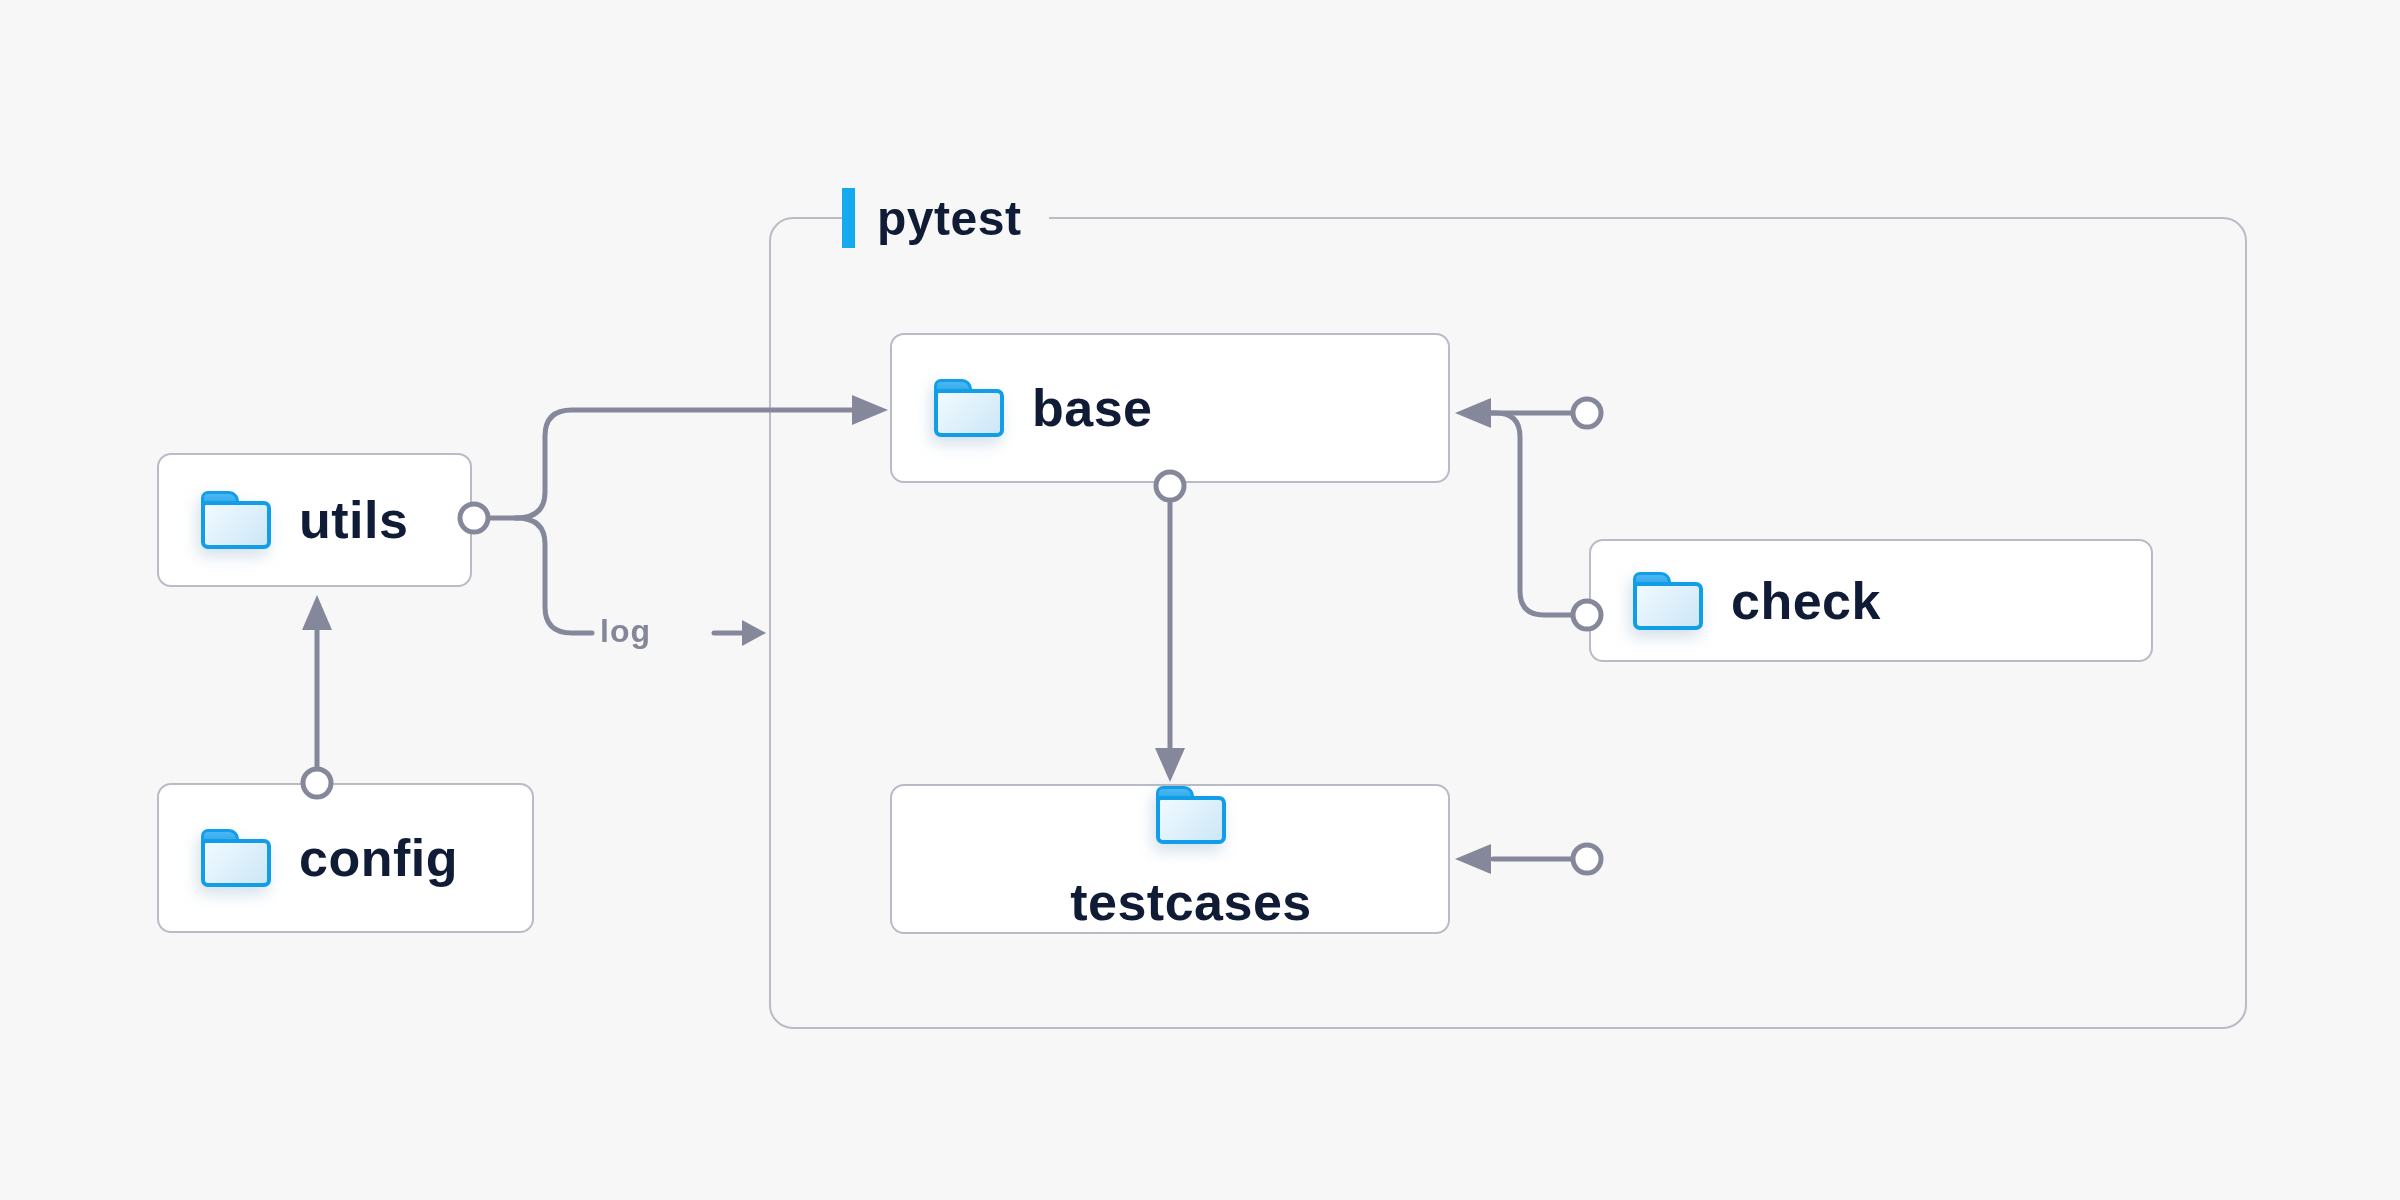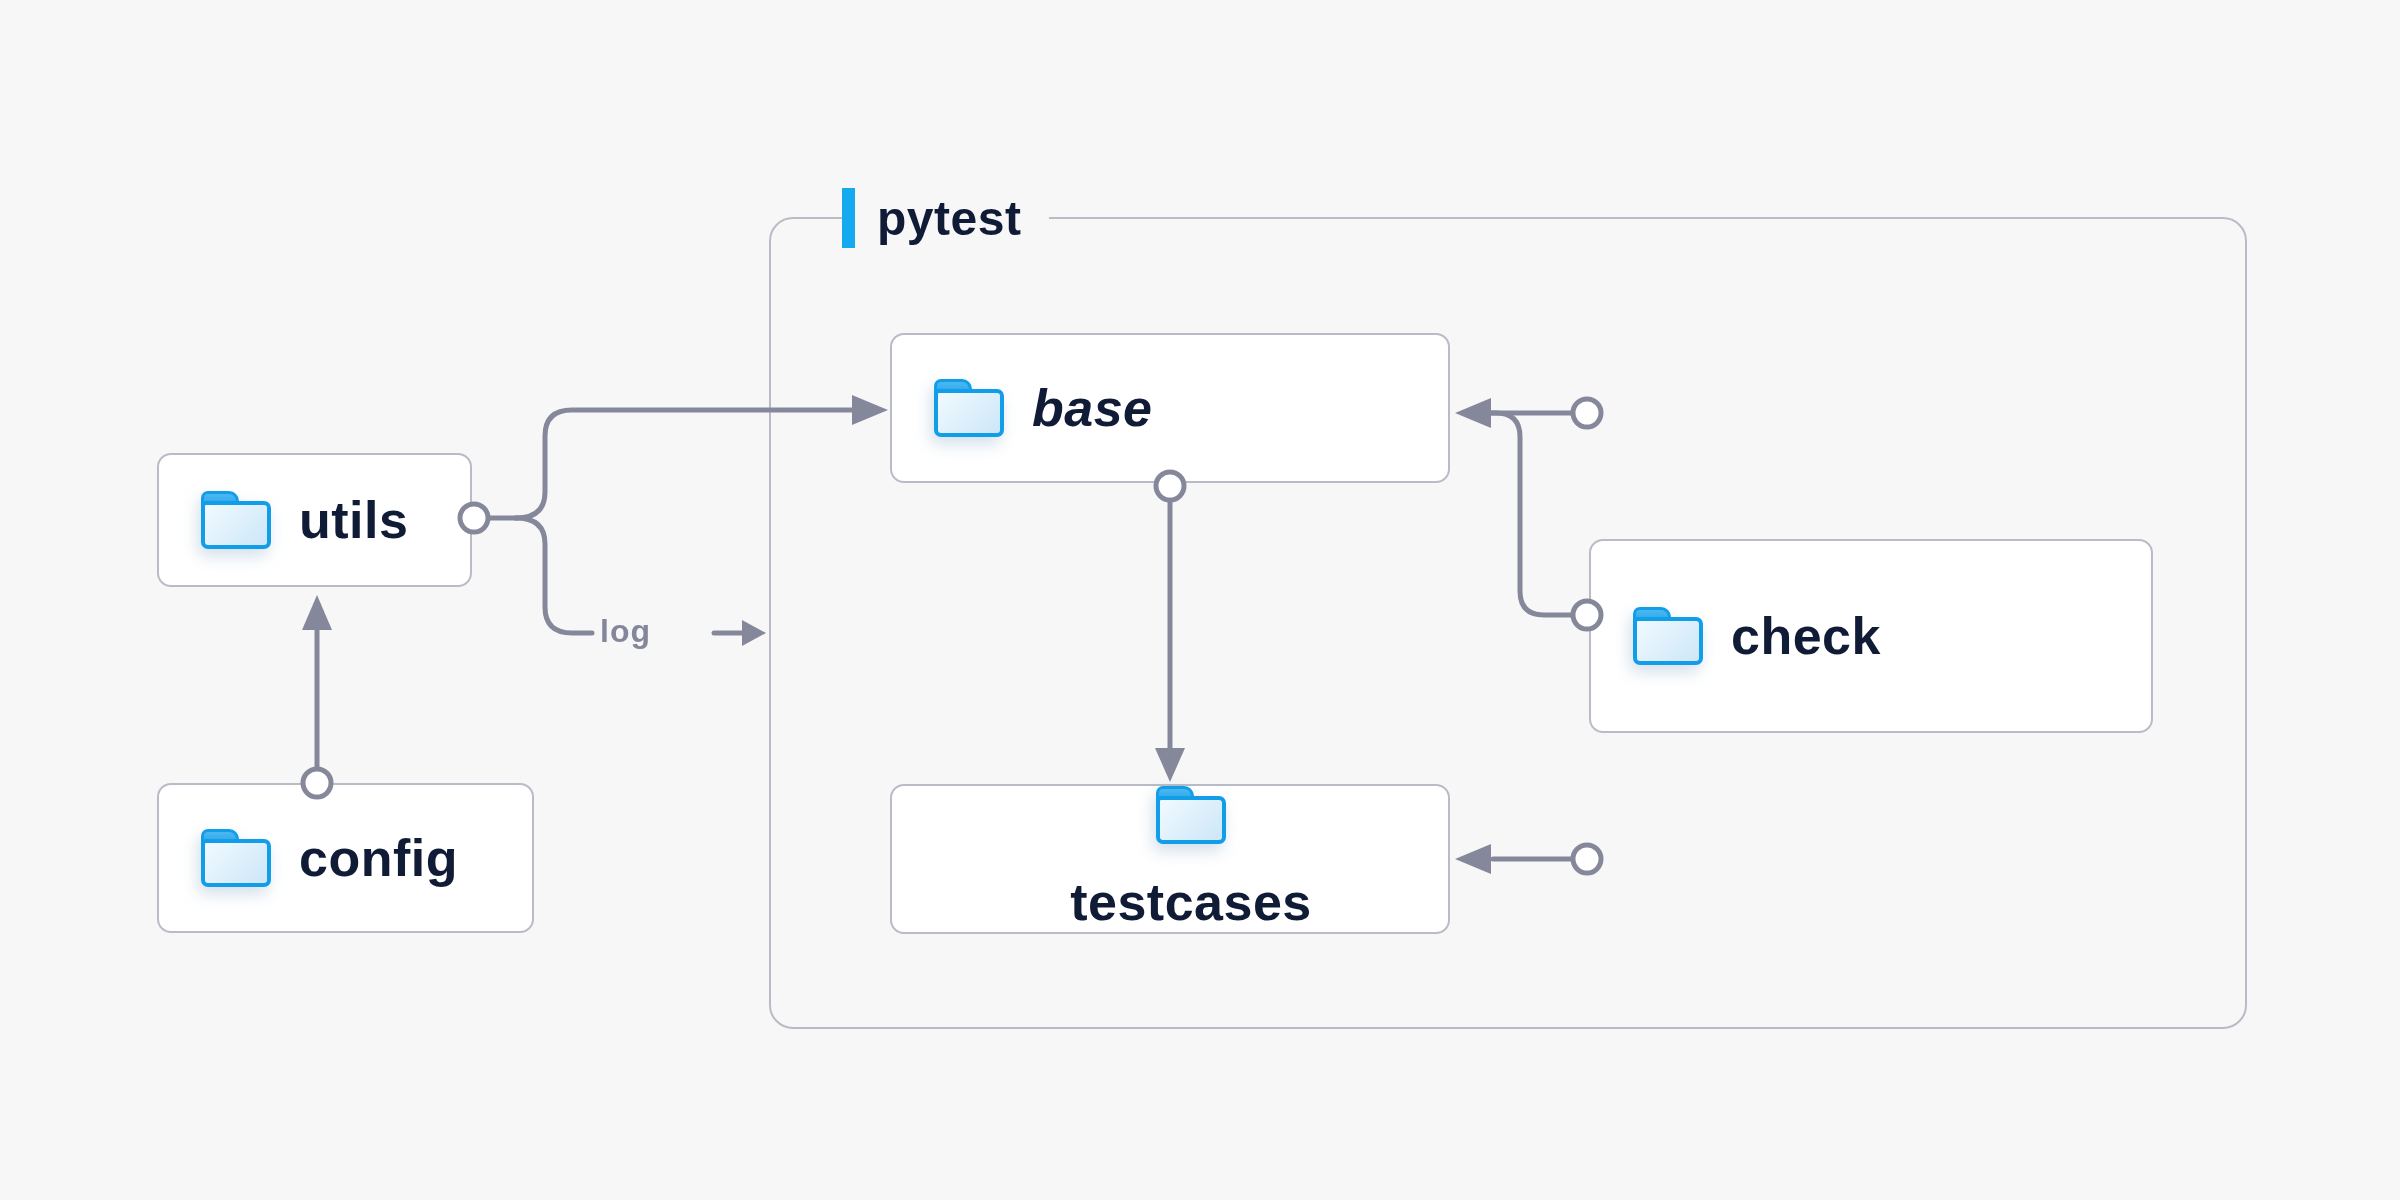--- a/index.html
+++ b/index.html
@@ -54,24 +54,24 @@
     border-radius:14px;
     display:flex;align-items:center;
     padding-left:42px;gap:28px;
   }
   .node .label{
     font-size:52px;font-weight:bold;color:var(--text);letter-spacing:.5px;
     white-space:nowrap;
   }
   .n-utils    {left:157px; top:453px; width:315px; height:134px;align-items:center;}
   .n-config   {left:157px; top:783px; width:377px; height:150px;}
-  .n-base     {left:890px; top:333px; width:560px; height:150px;font-style:italic;}
+  .n-base     {left:890px; top:333px; width:560px; height:150px;}
   .n-testcases{left:890px; top:784px; width:560px; height:150px;flex-direction:column;}
   .n-pymilvus {left:1589px;top:333px; width:564px; height:150px;}
-  .n-check    {left:1589px;top:539px; width:564px; height:194px;}
+  .n-check    {left:1589px;top:539px; width:564px; height:123px;}
   .n-common   {left:1589px;top:784px; width:564px; height:150px;}
 
   
   .folder{position:relative;width:70px;height:58px;flex:0 0 auto;
           filter:drop-shadow(-3px 7px 8px rgba(110,150,185,.30));}
   .folder .tab{
     position:absolute;left:0;top:0;width:38px;height:22px;
     background:linear-gradient(180deg,#4cb7f1 0%,#1c9fe8 100%);
     border:3px solid var(--folder-border);
     border-radius:7px 10px 0 0;

